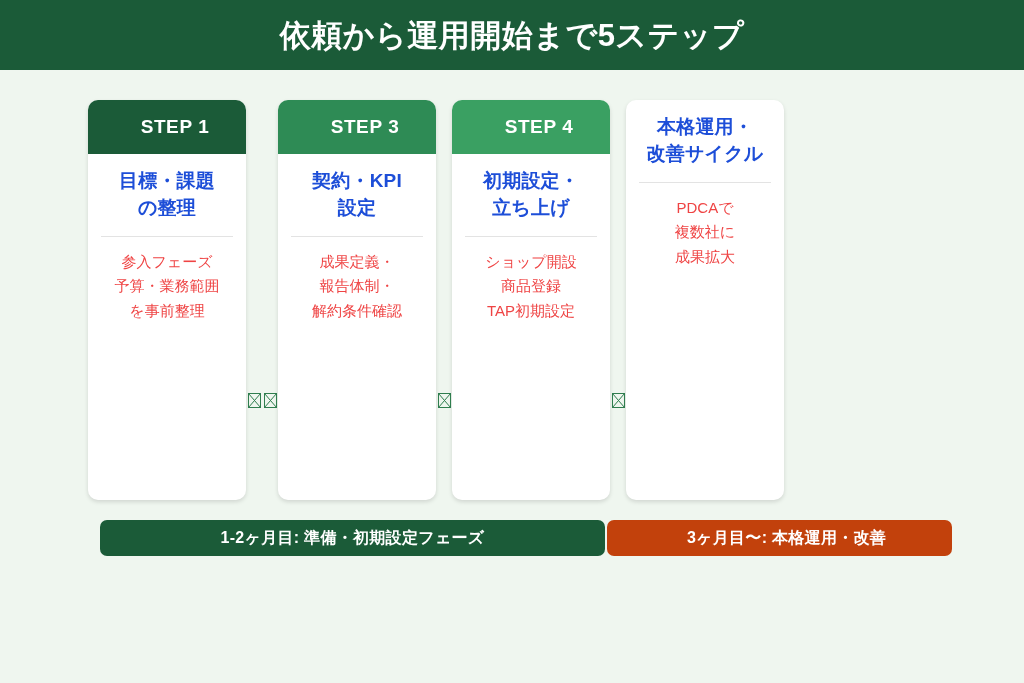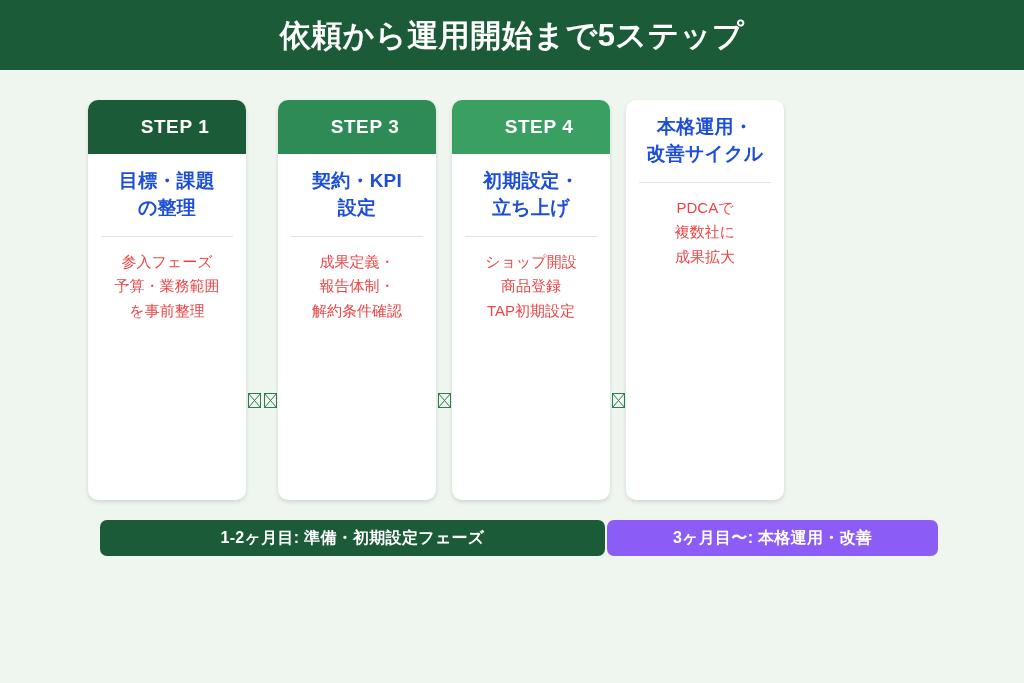--- a/index.html
+++ b/index.html
@@ -227,14 +227,14 @@
       <div class="step-desc">PDCAで
 複数社に
 成果拡大</div>
     </div>
   </div>
 
 </div>
 
 <div class="phase-row">
   <div class="phase-bar phase-bar--left" style="background: rgb(27, 91, 56);">1-2ヶ月目: 準備・初期設定フェーズ</div>
-  <div class="phase-bar phase-bar--right" style="background: #8b5cf6;">3ヶ月目〜: 本格運用・改善</div>
+  <div class="phase-bar phase-bar--right" style="background: #c2410c; padding-left: 14px;">3ヶ月目〜: 本格運用・改善</div>
 </div>
 
 </body></html>

